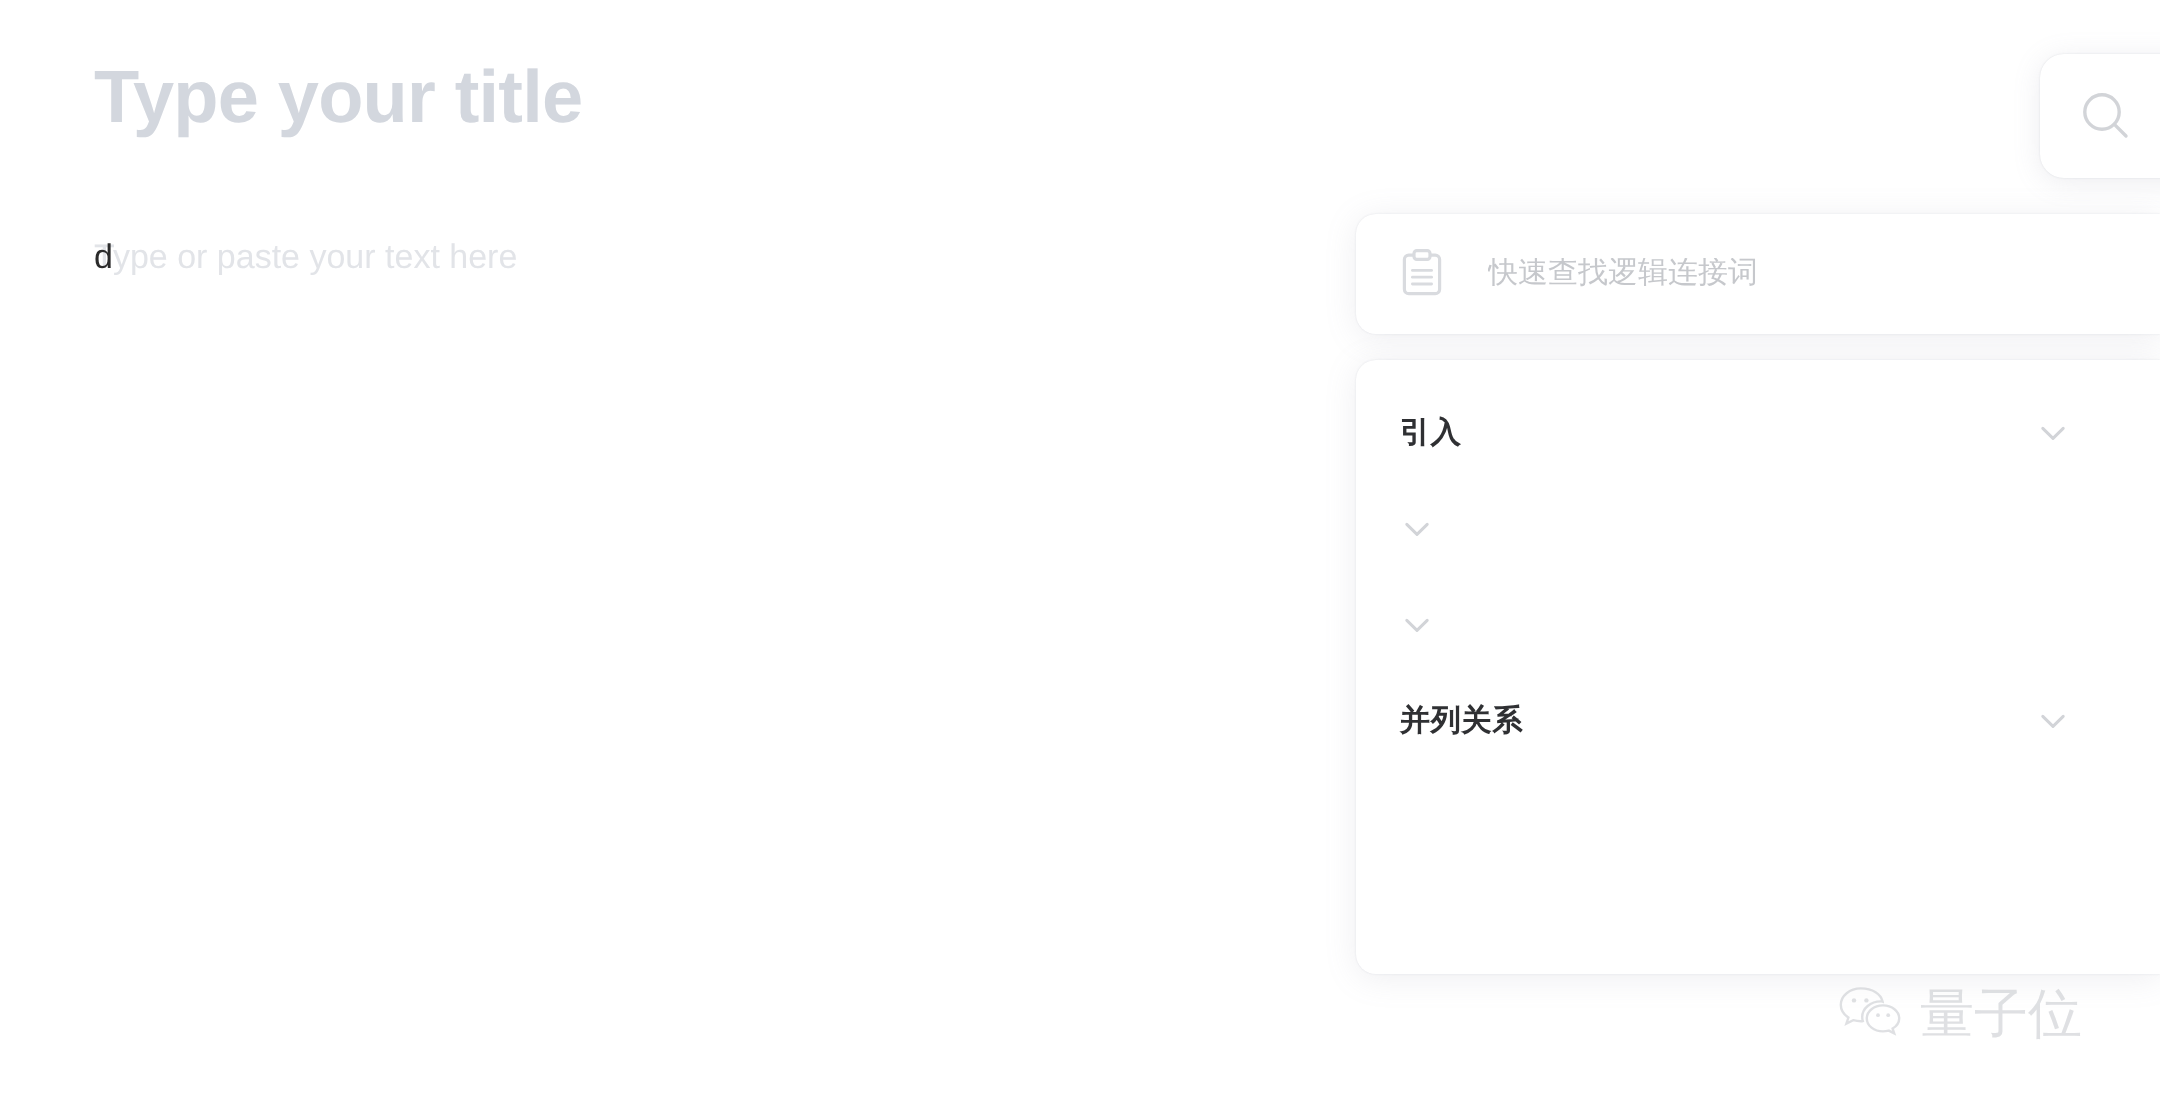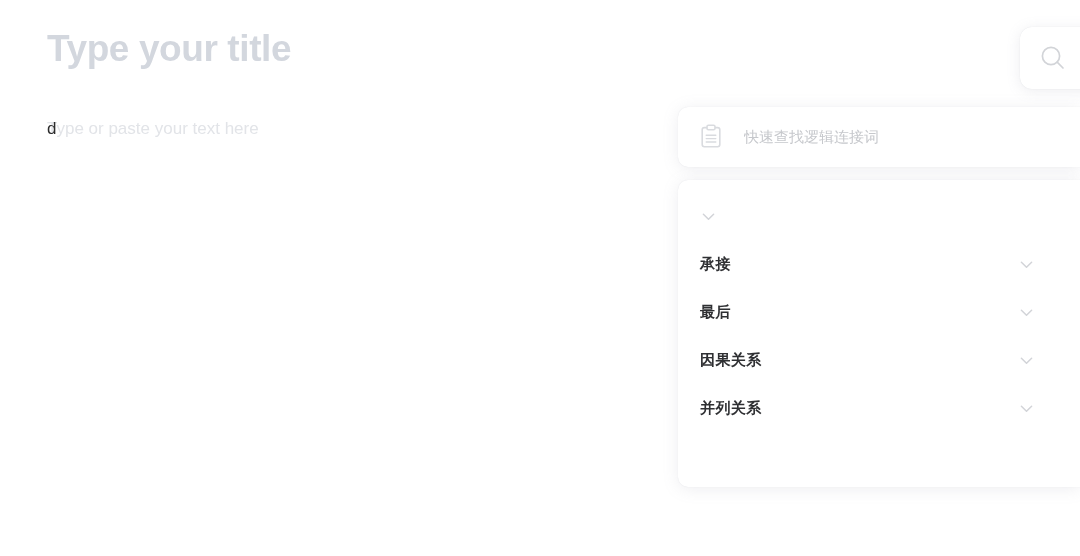--- a/index.html
+++ b/index.html
@@ -118,21 +118,21 @@
     width: 26px;
     height: 26px;
     flex: 0 0 auto;
     display: block;
   }
   .search-input {
     border: none;
     outline: none;
     background: transparent;
     margin-left: 20px;
-    font-family: Liberation Serif, serif;
+    font-family: Liberation Mono, monospace;
     font-size: 15px;
     color: #4a4a4a;
     width: 300px;
     padding: 0;
   }
   .search-input::placeholder {
     color: #c6c8cc;
   }
 
   .list-card {
@@ -216,61 +216,65 @@
           <line x1="8.2" y1="14.6" x2="17.8" y2="14.6" stroke="#d9dbdf" stroke-width="1.4" stroke-linecap="round"></line>
           <line x1="8.2" y1="18.0" x2="17.8" y2="18.0" stroke="#d9dbdf" stroke-width="1.4" stroke-linecap="round"></line>
         </svg>
       </span>
       <input class="search-input" type="text" value="" placeholder="快速查找逻辑连接词" style="">
     </div>
 
     <div class="panel-card list-card">
 
       <div class="cat-item">
-        <span>
-          <svg class="chev" viewBox="0 0 17 17" fill="none">
-            <polyline points="3.4,6.2 8.5,11.2 13.6,6.2" stroke="#d2d4d8" stroke-width="1.5" stroke-linecap="round" stroke-linejoin="round"></polyline>
-          </svg>
-        </span>
-      </div>
-
-      <div class="cat-item">
-        <span class="cat-label">承接</span>
-        <span>
-          <svg class="chev" viewBox="0 0 17 17" fill="none">
-            <polyline points="3.4,6.2 8.5,11.2 13.6,6.2" stroke="#d2d4d8" stroke-width="1.5" stroke-linecap="round" stroke-linejoin="round"></polyline>
-          </svg>
-        </span>
-      </div>
-
-      <div class="cat-item">
-        <span class="cat-label">最后</span>
-        <span>
-          <svg class="chev" viewBox="0 0 17 17" fill="none">
-            <polyline points="3.4,6.2 8.5,11.2 13.6,6.2" stroke="#d2d4d8" stroke-width="1.5" stroke-linecap="round" stroke-linejoin="round"></polyline>
-          </svg>
-        </span>
-      </div>
-
-      <div class="cat-item">
-        <span class="cat-label">因果关系</span>
-        <span>
-          <svg class="chev" viewBox="0 0 17 17" fill="none">
-            <polyline points="3.4,6.2 8.5,11.2 13.6,6.2" stroke="#d2d4d8" stroke-width="1.5" stroke-linecap="round" stroke-linejoin="round"></polyline>
-          </svg>
-        </span>
-      </div>
+        <span class="cat-label">引入</span>
+        <span>
+          <svg class="chev" viewBox="0 0 17 17" fill="none">
+            <polyline points="3.4,6.2 8.5,11.2 13.6,6.2" stroke="#d2d4d8" stroke-width="1.5" stroke-linecap="round" stroke-linejoin="round"></polyline>
+          </svg>
+        </span>
+      </div>
+
+      <div class="cat-item">
+        <span>
+          <svg class="chev" viewBox="0 0 17 17" fill="none">
+            <polyline points="3.4,6.2 8.5,11.2 13.6,6.2" stroke="#d2d4d8" stroke-width="1.5" stroke-linecap="round" stroke-linejoin="round"></polyline>
+          </svg>
+        </span>
+      </div>
+
+      <div class="cat-item">
+        <span>
+          <svg class="chev" viewBox="0 0 17 17" fill="none">
+            <polyline points="3.4,6.2 8.5,11.2 13.6,6.2" stroke="#d2d4d8" stroke-width="1.5" stroke-linecap="round" stroke-linejoin="round"></polyline>
+          </svg>
+        </span>
+      </div>
+
 
       <div class="cat-item">
         <span class="cat-label">并列关系</span>
         <span>
           <svg class="chev" viewBox="0 0 17 17" fill="none">
             <polyline points="3.4,6.2 8.5,11.2 13.6,6.2" stroke="#d2d4d8" stroke-width="1.5" stroke-linecap="round" stroke-linejoin="round"></polyline>
           </svg>
         </span>
       </div>
 
 
     </div>
   </div>
 
+  <div class="watermark">
+    <span>
+      <svg class="wm-logo" viewBox="0 0 34 30" fill="none">
+        <path d="M12.4 2.2C6.9 2.2 2.4 5.9 2.4 10.4c0 2.6 1.5 4.9 3.8 6.4l-1 3 3.4-1.7c1.2.3 2.5.5 3.8.5.3 0 .7 0 1-.1-.2-.6-.3-1.3-.3-2 0-4.3 4.2-7.8 9.3-7.8.3 0 .6 0 .9.1-.8-3.8-4.9-6.6-10.9-6.6z" stroke="#b9bcc2" stroke-width="1.2" fill="none"></path>
+        <circle cx="9.0" cy="8.2" r="1.1" fill="#b9bcc2"></circle>
+        <circle cx="15.2" cy="8.2" r="1.1" fill="#b9bcc2"></circle>
+        <path d="M31.6 17.2c0-3.6-3.6-6.5-8.1-6.5s-8.1 2.9-8.1 6.5 3.6 6.5 8.1 6.5c1 0 2-.2 2.9-.4l2.7 1.4-.8-2.4c1.9-1.2 3.3-3 3.3-5.1z" stroke="#b9bcc2" stroke-width="1.2" fill="none"></path>
+        <circle cx="21.0" cy="15.6" r="0.95" fill="#b9bcc2"></circle>
+        <circle cx="26.1" cy="15.6" r="0.95" fill="#b9bcc2"></circle>
+      </svg>
+    </span>
+    <span class="wm-text">量子位</span>
+  </div>
 
 </div>
 
 </body></html>

